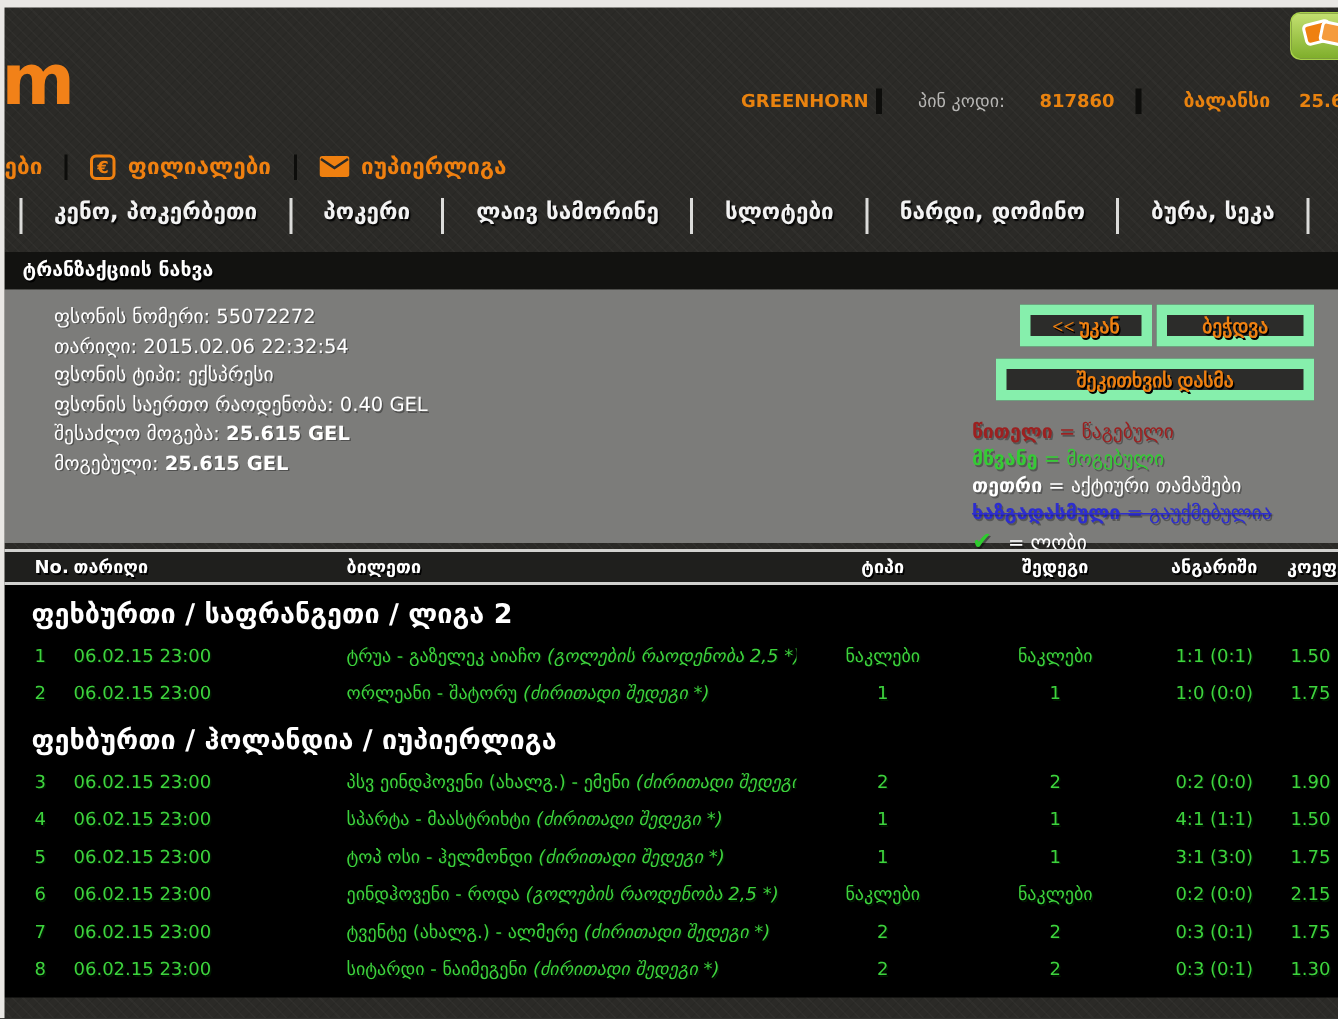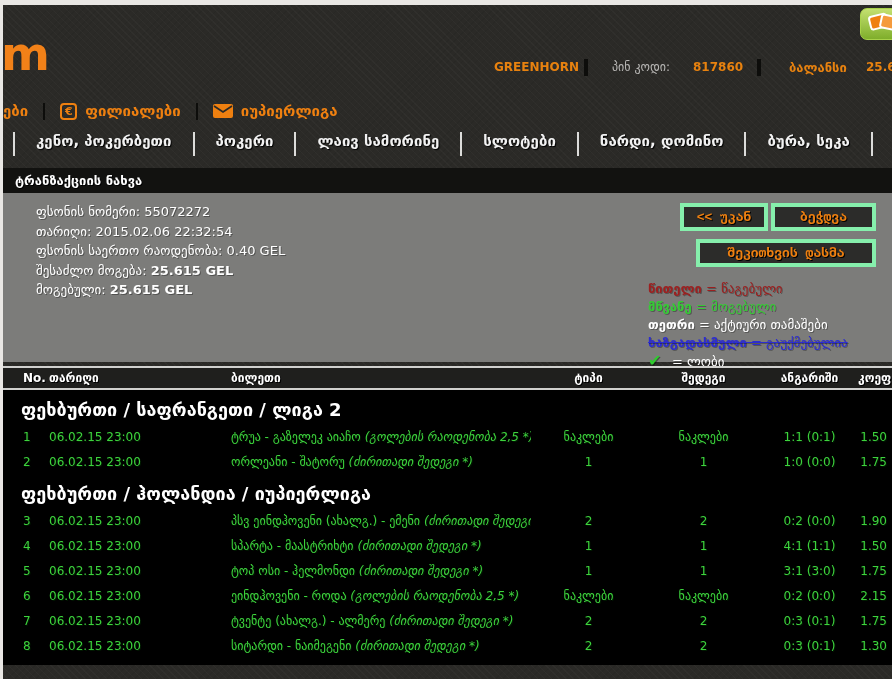--- a/index.html
+++ b/index.html
@@ -43,23 +43,23 @@
   .panel { position:absolute; top:168px; left:3px; width:889px; height:194px;border-radius:25px; }
   .panel-header { height:25px; background:#121210; color:#fff; font-size:13px; font-weight:bold;
     line-height:25px; padding-left:12px; text-shadow:1px 1px 0 #000; }
   .panel-body { position:relative; height:169px; background:#7c7c7a; }
   .details { position:absolute; left:33px; top:9px; font-size:13px; line-height:19.5px; color:#fff;
     text-shadow:1px 1px 0 rgba(0,0,0,0.35); }
   .detail-value.bold { font-weight:bold; }
   .panel-right { position:absolute; right:16px; top:10px; width:228px; }
   .btn-row { display:flex; justify-content:flex-end; gap:3px; }
   .btn { background:#2c2c2a; color:#ef8010; font-weight:bold; font-size:13px; height:28px;
-    border:4px solid #86efac; cursor:pointer; font-family:Liberation Mono, monospace; text-shadow:1px 1px 0 #000; }
+    border:7px solid #86efac; cursor:pointer; font-family:Liberation Serif, serif; text-shadow:1px 1px 0 #000; }
   .btn-back { width:88px; } .btn-print { width:105px; }
-  .btn-ask { width:180px; margin:8px 0 0 auto; display:block; }
+  .btn-ask { width:212px; margin:8px 0 0 auto; display:block; }
   .legend { margin-top:13px; font-size:13px; line-height:18px; white-space:nowrap; }
   .legend-line .key { font-weight:bold; }
   .lg-green { color:#35cb35; } .lg-red { color:#9c2020; } .lg-white { color:#fff; }
   .lg-blue { color:#2d2dd0; text-decoration:line-through; }
   .legend-line { text-shadow:1px 1px 0 rgba(0,0,0,0.3); }
   .check-icon { color:#2ecc2e; font-weight:bold; font-size:16px; margin-right:5px; text-shadow:1px 1px 0 rgba(0,0,0,0.4); }
 
   
   .bet-table { position:absolute; top:366px; left:3px; width:889px; height:299px; background:#000; }
   .thead { display:flex; align-items:center; height:24px; background:#1f1f1d;
@@ -143,20 +143,21 @@
       <span class="tab-sep"></span>
       <span class="tab">ბ</span>
     </nav>
 
   <section class="panel">
     <div class="panel-header">ტრანზაქციის ნახვა</div>
     <div class="panel-body">
       <div class="details" id="details">
           <div class="detail-line"><span class="detail-label">ფსონის ნომერი: </span><span class="detail-value">55072272</span></div>
           <div class="detail-line"><span class="detail-label">თარიღი: </span><span class="detail-value">2015.02.06 22:32:54</span></div>
+          <div class="detail-line"><span class="detail-label">ფსონის ტიპი: </span><span class="detail-value">ექსპრესი</span></div>
           <div class="detail-line"><span class="detail-label">ფსონის საერთო რაოდენობა: </span><span class="detail-value">0.40 GEL</span></div>
           <div class="detail-line"><span class="detail-label">შესაძლო მოგება: </span><span class="detail-value bold">25.615 GEL</span></div>
           <div class="detail-line"><span class="detail-label">მოგებული: </span><span class="detail-value bold">25.615 GEL</span></div>
         </div>
       <div class="panel-right">
         <div class="btn-row">
           <button class="btn btn-back">&lt;&lt; უკან</button>
           <button class="btn btn-print">ბეჭდვა</button>
         </div>
         <button class="btn btn-ask">შეკითხვის დასმა</button>

